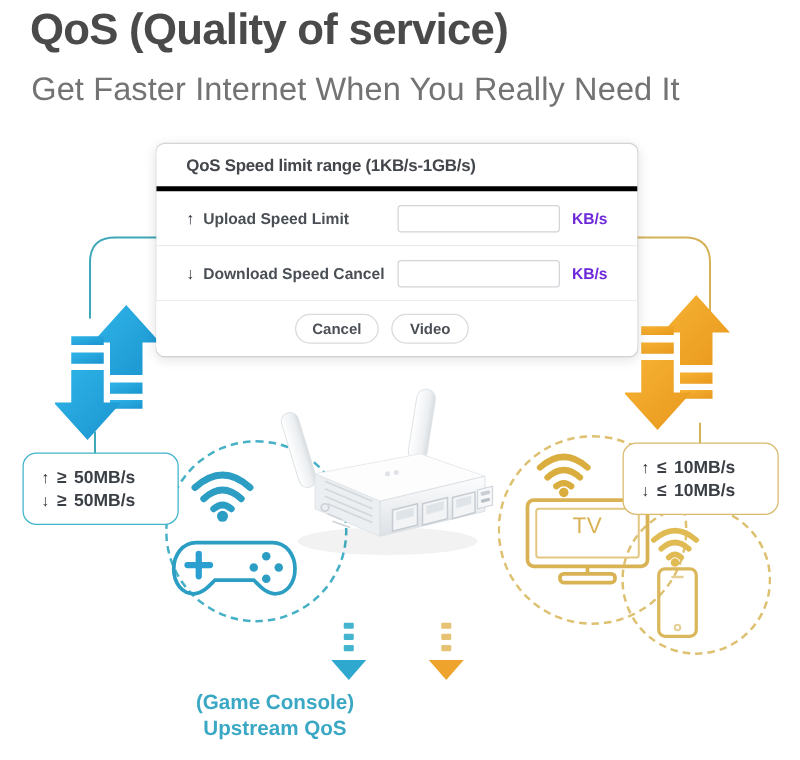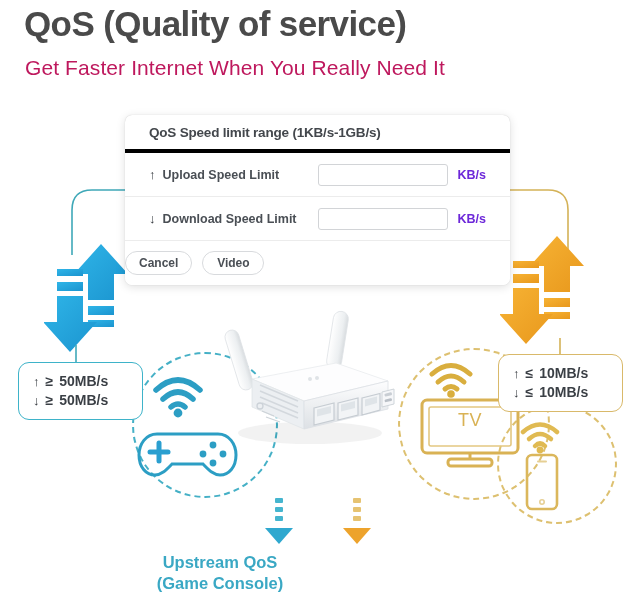--- a/index.html
+++ b/index.html
@@ -11,21 +11,21 @@
   #stage{position:relative;width:640px;height:608px;background:#fff;border-radius:11px;}
 
   
   .hdr-title{
     position:absolute;left:24px;top:4px;
     font-size:35px;font-weight:bold;color:#4a4a4a;letter-spacing:-0.6px;
     white-space:nowrap;
   }
   .hdr-sub{
     position:absolute;left:25px;top:56px;
-    font-size:21px;font-weight:400;color:#be185d;letter-spacing:0.1px;
+    font-size:26px;font-weight:400;color:#737373;letter-spacing:0.1px;
     white-space:nowrap;
   }
 
   
   .dialog{
     position:absolute;left:125px;top:115px;width:385px;height:170px;
     background:#ffffff;border-radius:7px;
     box-shadow:0 2px 10px rgba(0,0,0,0.13),0 0 1px rgba(0,0,0,0.22);
     overflow:hidden;z-index:40;
   }
@@ -43,21 +43,21 @@
     display:flex;align-items:center;gap:7px;white-space:nowrap;
   }
   .dlg-row .arw{font-size:13px;font-weight:bold;color:#30343a;line-height:1;}
   .dlg-inp{
     width:130px;height:22px;border:1px solid #d2d4d7;border-radius:3px;
     background:#fff;box-sizing:border-box;padding:0 5px;
     font-family:inherit;font-size:11px;color:#444;outline:none;
   }
   .dlg-unit{font-size:12.5px;font-weight:bold;color:#6d28d9;margin-left:10px;}
   .dlg-foot{
-    height:44px;display:flex;align-items:center;justify-content:flex-start;
+    height:44px;display:flex;align-items:center;justify-content:center;
     gap:10px;padding-right:24px;box-sizing:border-box;background:#fff;
   }
   .btn{
     min-width:62px;height:24px;border-radius:13px;border:1px solid #d8dadd;
     background:#fff;font-family:inherit;font-size:12px;font-weight:bold;
     color:#4a4f55;display:flex;align-items:center;justify-content:center;
     padding:0 13px;box-sizing:border-box;cursor:pointer;
   }
 
   
@@ -321,42 +321,42 @@
   <svg class="dotarrow" style="left:340px;top:498px;" width="34" height="48" viewBox="0 0 34 48">
     <g fill="#e6c372">
       <rect x="13" y="0" width="8" height="5" rx="1"></rect>
       <rect x="13" y="9" width="8" height="5" rx="1"></rect>
       <rect x="13" y="18" width="8" height="5" rx="1"></rect>
     </g>
     <path d="M3 30 H31 L17 46 Z" fill="#eda32c"></path>
   </svg>
 
   <div class="blabel up">
+    <div>(Game Console)</div>
     <div>Upstream QoS</div>
-    <div>(Game Console)</div>
   </div>
 
   <div class="dialog">
     <div class="dlg-head">
       <span class="dlg-head-t">QoS Speed limit range (1KB/s-1GB/s)</span>
     </div>
 
     <div class="dlg-row">
       <span class="lbl">
         <span class="arw">↑</span>
         <span>Upload Speed Limit</span>
       </span>
       <input class="dlg-inp" type="text" value="" style="">
       <span class="dlg-unit">KB/s</span>
     </div>
 
     <div class="dlg-row">
       <span class="lbl">
         <span class="arw">↓</span>
-        <span>Download Speed Limit</span>
+        <span>Download Speed Cancel</span>
       </span>
       <input class="dlg-inp" type="text" value="" style="">
       <span class="dlg-unit">KB/s</span>
     </div>
 
     <div class="dlg-foot">
       <div class="btn">Cancel</div>
       <div class="btn">Video</div>
     </div>
   </div>

